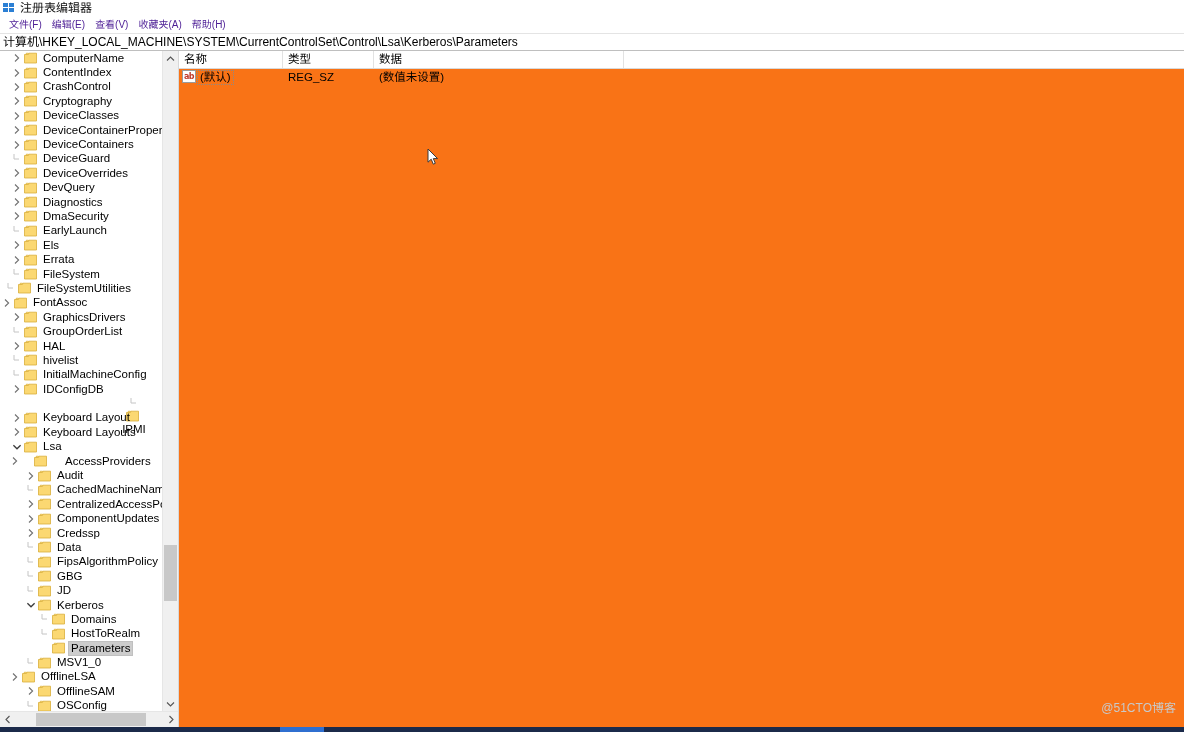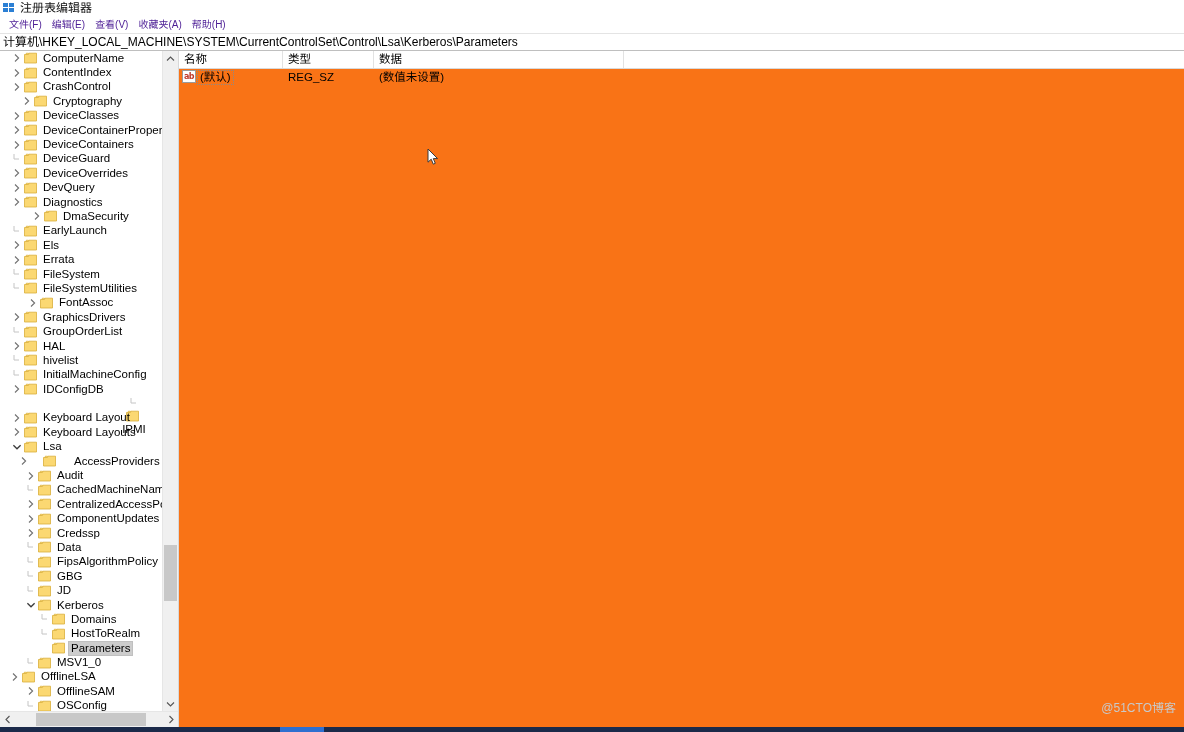--- a/index.html
+++ b/index.html
@@ -395,21 +395,21 @@
                 <svg width="14" height="14" viewBox="0 0 14 14">
                   <path d="M5 3.5 L8.6 7 L5 10.5" fill="none" stroke="#707070" stroke-width="1.1"></path>
                 </svg>
               </span>
               <span class="folder"><svg width="13" height="12" viewBox="0 0 13 12">
                   <path d="M0.5 2.5 L4 2.5 L5 1.2 L12.5 1.2 L12.5 11 L0.5 11 Z" fill="#fbd872" stroke="#d9ae3a" stroke-width="0.8"></path>
                   <path d="M2.2 1.2 L4.6 1.2 L4.6 2.4 L2.2 2.4 Z" fill="#fbd872" stroke="#d9ae3a" stroke-width="0.6"></path>
                 </svg></span>
               <span class="tree-label">CrashControl</span>
             </div>
-            <div class="tree-row" style="padding-left: 20px;">
+            <div class="tree-row" style="padding-left: 10px;">
               <span class="twisty">
                 <svg width="14" height="14" viewBox="0 0 14 14">
                   <path d="M5 3.5 L8.6 7 L5 10.5" fill="none" stroke="#707070" stroke-width="1.1"></path>
                 </svg>
               </span>
               <span class="folder"><svg width="13" height="12" viewBox="0 0 13 12">
                   <path d="M0.5 2.5 L4 2.5 L5 1.2 L12.5 1.2 L12.5 11 L0.5 11 Z" fill="#fbd872" stroke="#d9ae3a" stroke-width="0.8"></path>
                   <path d="M2.2 1.2 L4.6 1.2 L4.6 2.4 L2.2 2.4 Z" fill="#fbd872" stroke="#d9ae3a" stroke-width="0.6"></path>
                 </svg></span>
               <span class="tree-label">Cryptography</span>
@@ -491,21 +491,21 @@
                 <svg width="14" height="14" viewBox="0 0 14 14">
                   <path d="M5 3.5 L8.6 7 L5 10.5" fill="none" stroke="#707070" stroke-width="1.1"></path>
                 </svg>
               </span>
               <span class="folder"><svg width="13" height="12" viewBox="0 0 13 12">
                   <path d="M0.5 2.5 L4 2.5 L5 1.2 L12.5 1.2 L12.5 11 L0.5 11 Z" fill="#fbd872" stroke="#d9ae3a" stroke-width="0.8"></path>
                   <path d="M2.2 1.2 L4.6 1.2 L4.6 2.4 L2.2 2.4 Z" fill="#fbd872" stroke="#d9ae3a" stroke-width="0.6"></path>
                 </svg></span>
               <span class="tree-label">Diagnostics</span>
             </div>
-            <div class="tree-row" style="padding-left: 10px; margin-left: 20px;">
+            <div class="tree-row" style="padding-left: 10px;">
               <span class="twisty">
                 <svg width="14" height="14" viewBox="0 0 14 14">
                   <path d="M5 3.5 L8.6 7 L5 10.5" fill="none" stroke="#707070" stroke-width="1.1"></path>
                 </svg>
               </span>
               <span class="folder"><svg width="13" height="12" viewBox="0 0 13 12">
                   <path d="M0.5 2.5 L4 2.5 L5 1.2 L12.5 1.2 L12.5 11 L0.5 11 Z" fill="#fbd872" stroke="#d9ae3a" stroke-width="0.8"></path>
                   <path d="M2.2 1.2 L4.6 1.2 L4.6 2.4 L2.2 2.4 Z" fill="#fbd872" stroke="#d9ae3a" stroke-width="0.6"></path>
                 </svg></span>
               <span class="tree-label">DmaSecurity</span>
@@ -551,33 +551,33 @@
                 <svg width="14" height="14" viewBox="0 0 14 14">
                   <path d="M4 2 L4 7 L9 7" fill="none" stroke="#c4c4c4" stroke-width="1"></path>
                 </svg>
               </span>
               <span class="folder"><svg width="13" height="12" viewBox="0 0 13 12">
                   <path d="M0.5 2.5 L4 2.5 L5 1.2 L12.5 1.2 L12.5 11 L0.5 11 Z" fill="#fbd872" stroke="#d9ae3a" stroke-width="0.8"></path>
                   <path d="M2.2 1.2 L4.6 1.2 L4.6 2.4 L2.2 2.4 Z" fill="#fbd872" stroke="#d9ae3a" stroke-width="0.6"></path>
                 </svg></span>
               <span class="tree-label">FileSystem</span>
             </div>
-            <div class="tree-row" style="padding-left: 10px; align-items: center;">
+            <div class="tree-row" style="padding-left: 4px; align-items: center;">
               <span class="twisty">
                 <svg width="14" height="14" viewBox="0 0 14 14">
                   <path d="M4 2 L4 7 L9 7" fill="none" stroke="#c4c4c4" stroke-width="1"></path>
                 </svg>
               </span>
               <span class="folder"><svg width="13" height="12" viewBox="0 0 13 12">
                   <path d="M0.5 2.5 L4 2.5 L5 1.2 L12.5 1.2 L12.5 11 L0.5 11 Z" fill="#fbd872" stroke="#d9ae3a" stroke-width="0.8"></path>
                   <path d="M2.2 1.2 L4.6 1.2 L4.6 2.4 L2.2 2.4 Z" fill="#fbd872" stroke="#d9ae3a" stroke-width="0.6"></path>
                 </svg></span>
               <span class="tree-label">FileSystemUtilities</span>
             </div>
-            <div class="tree-row" style="padding-left: 26px;">
+            <div class="tree-row" style="padding-left: 0;">
               <span class="twisty">
                 <svg width="14" height="14" viewBox="0 0 14 14">
                   <path d="M5 3.5 L8.6 7 L5 10.5" fill="none" stroke="#707070" stroke-width="1.1"></path>
                 </svg>
               </span>
               <span class="folder"><svg width="13" height="12" viewBox="0 0 13 12">
                   <path d="M0.5 2.5 L4 2.5 L5 1.2 L12.5 1.2 L12.5 11 L0.5 11 Z" fill="#fbd872" stroke="#d9ae3a" stroke-width="0.8"></path>
                   <path d="M2.2 1.2 L4.6 1.2 L4.6 2.4 L2.2 2.4 Z" fill="#fbd872" stroke="#d9ae3a" stroke-width="0.6"></path>
                 </svg></span>
               <span class="tree-label">FontAssoc</span>
@@ -695,21 +695,21 @@
                 <svg width="14" height="14" viewBox="0 0 14 14">
                   <path d="M3.4 5.2 L7 8.8 L10.6 5.2" fill="none" stroke="#3b3b3b" stroke-width="1.3"></path>
                 </svg>
               </span>
               <span class="folder"><svg width="13" height="12" viewBox="0 0 13 12">
                   <path d="M0.5 2.5 L4 2.5 L5 1.2 L12.5 1.2 L12.5 11 L0.5 11 Z" fill="#fbd872" stroke="#d9ae3a" stroke-width="0.8"></path>
                   <path d="M2.2 1.2 L4.6 1.2 L4.6 2.4 L2.2 2.4 Z" fill="#fbd872" stroke="#d9ae3a" stroke-width="0.6"></path>
                 </svg></span>
               <span class="tree-label">Lsa</span>
             </div>
-            <div class="tree-row" style="padding-left: 17px; gap: 12px;">
+            <div class="tree-row" style="padding-left: 8px; gap: 12px;">
               <span class="twisty">
                 <svg width="14" height="14" viewBox="0 0 14 14">
                   <path d="M5 3.5 L8.6 7 L5 10.5" fill="none" stroke="#707070" stroke-width="1.1"></path>
                 </svg>
               </span>
               <span class="folder"><svg width="13" height="12" viewBox="0 0 13 12">
                   <path d="M0.5 2.5 L4 2.5 L5 1.2 L12.5 1.2 L12.5 11 L0.5 11 Z" fill="#fbd872" stroke="#d9ae3a" stroke-width="0.8"></path>
                   <path d="M2.2 1.2 L4.6 1.2 L4.6 2.4 L2.2 2.4 Z" fill="#fbd872" stroke="#d9ae3a" stroke-width="0.6"></path>
                 </svg></span>
               <span class="tree-label">AccessProviders</span>

